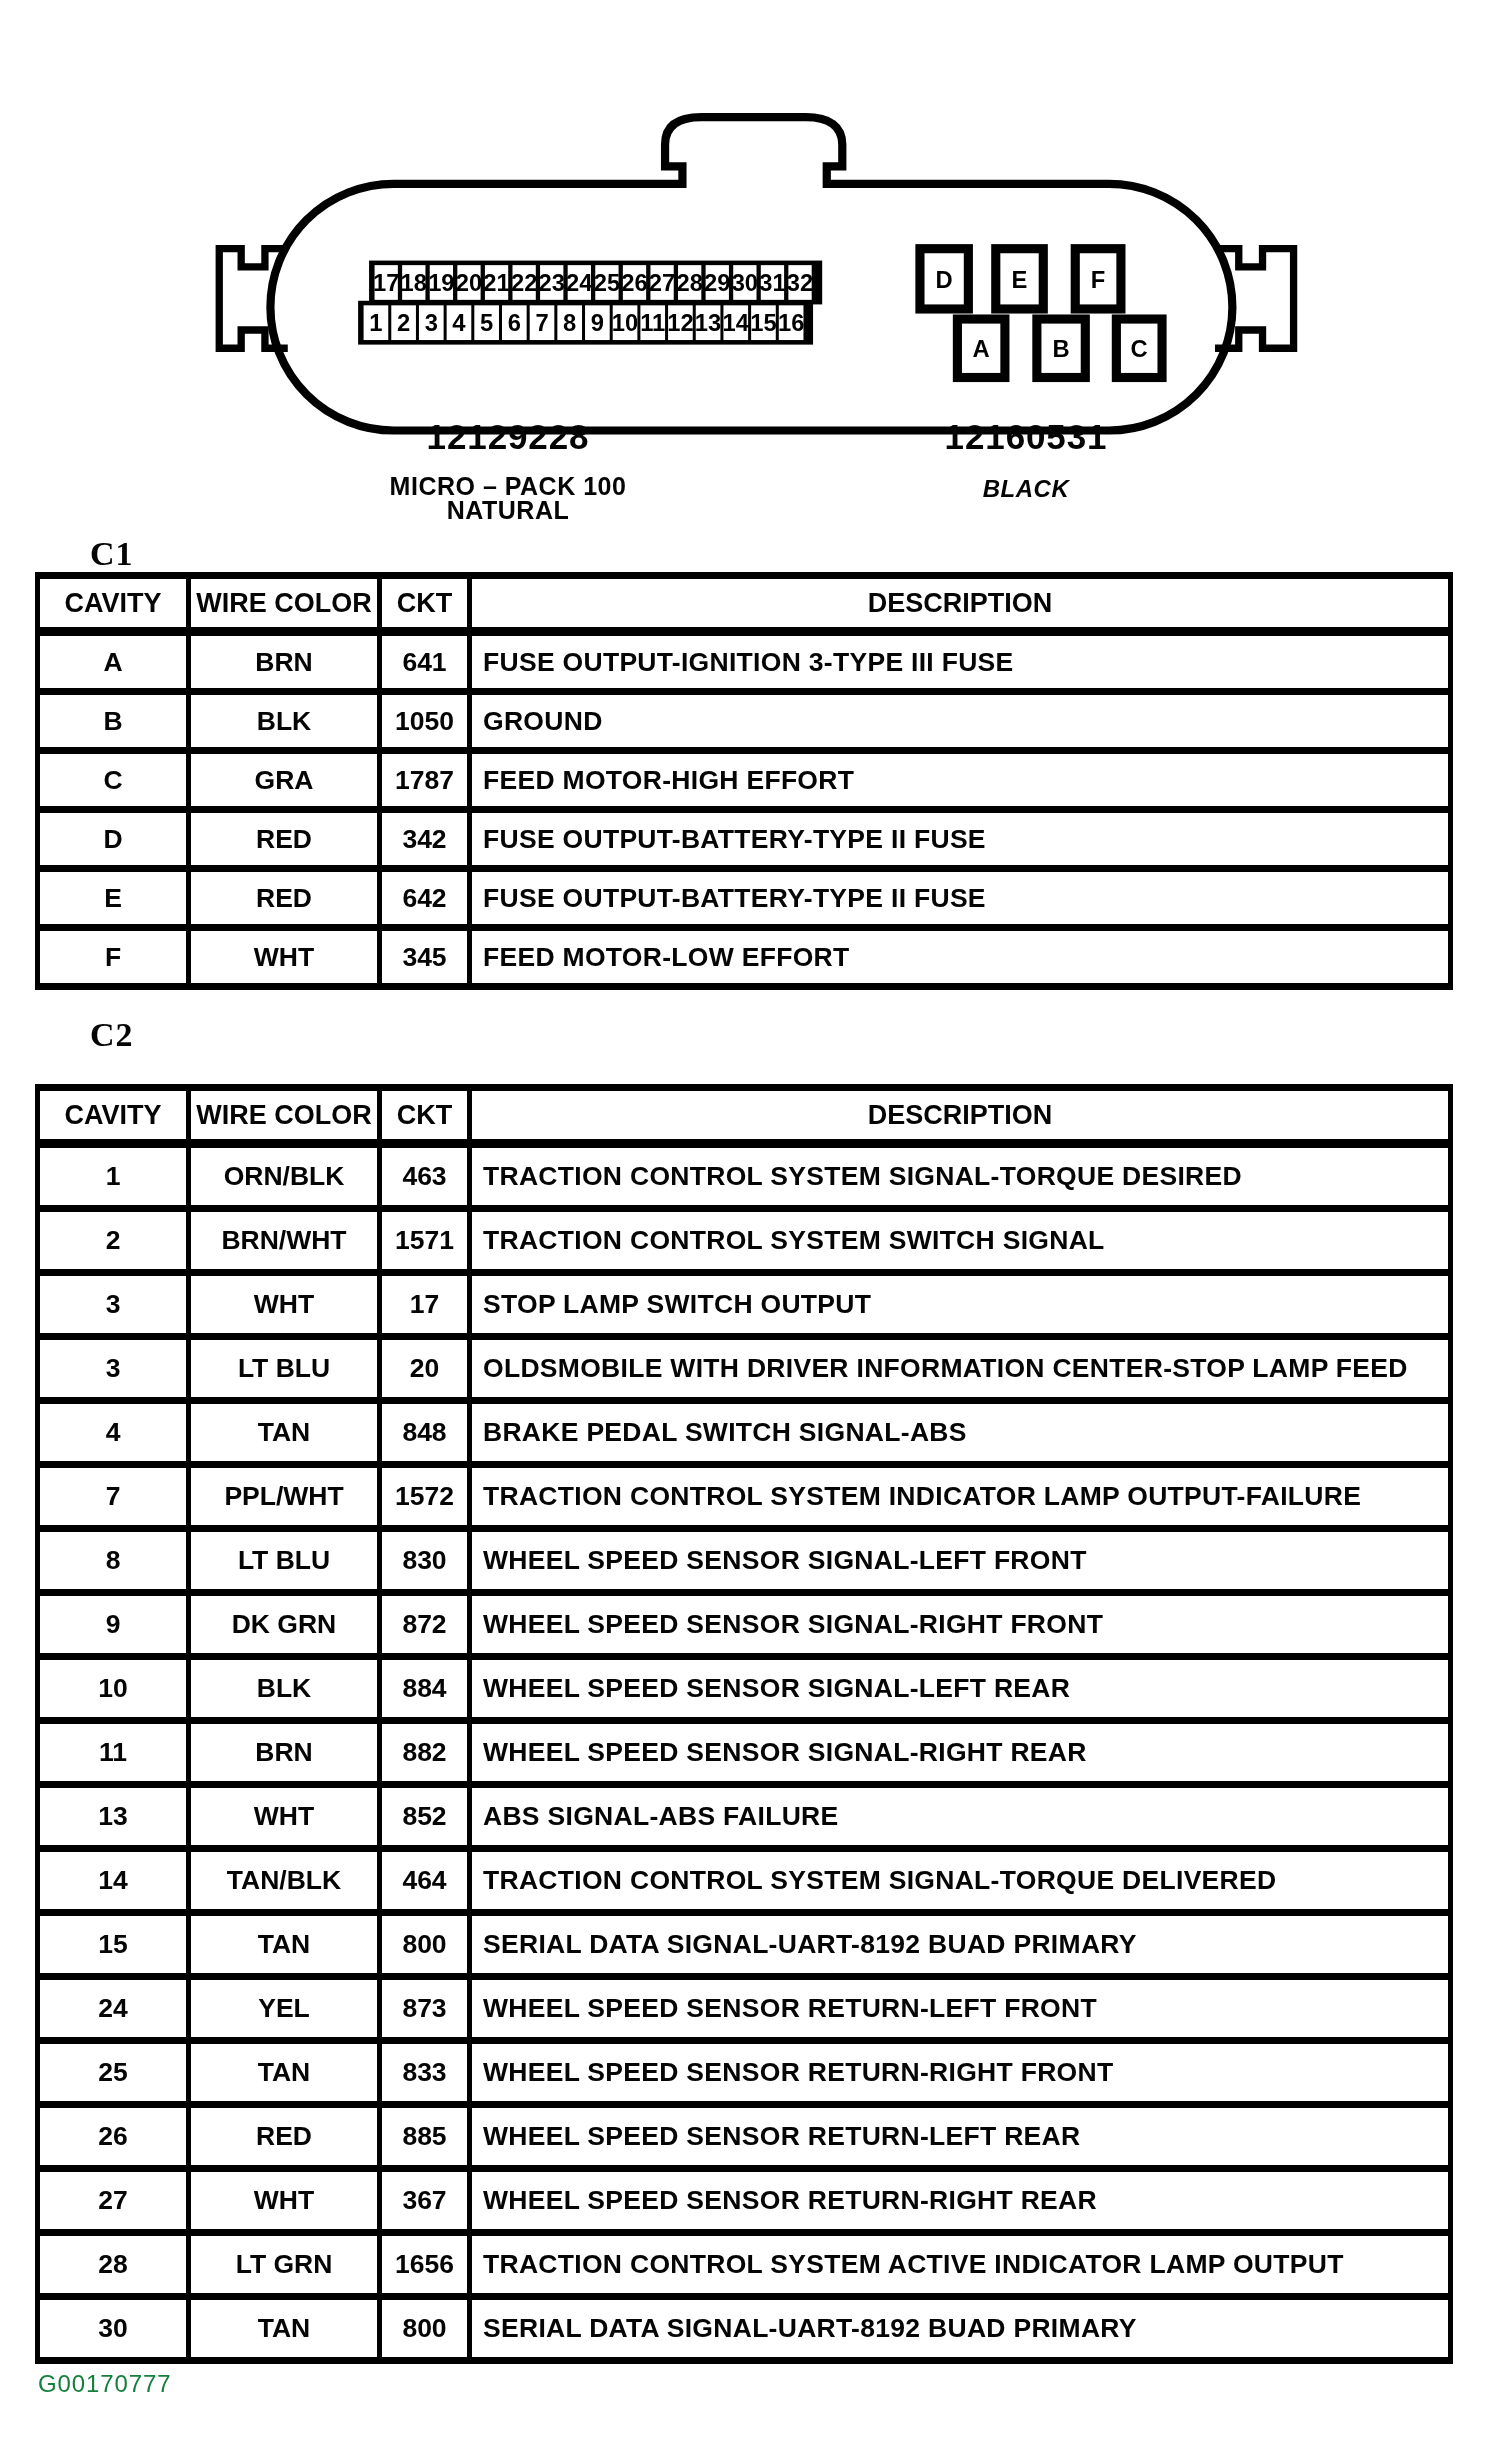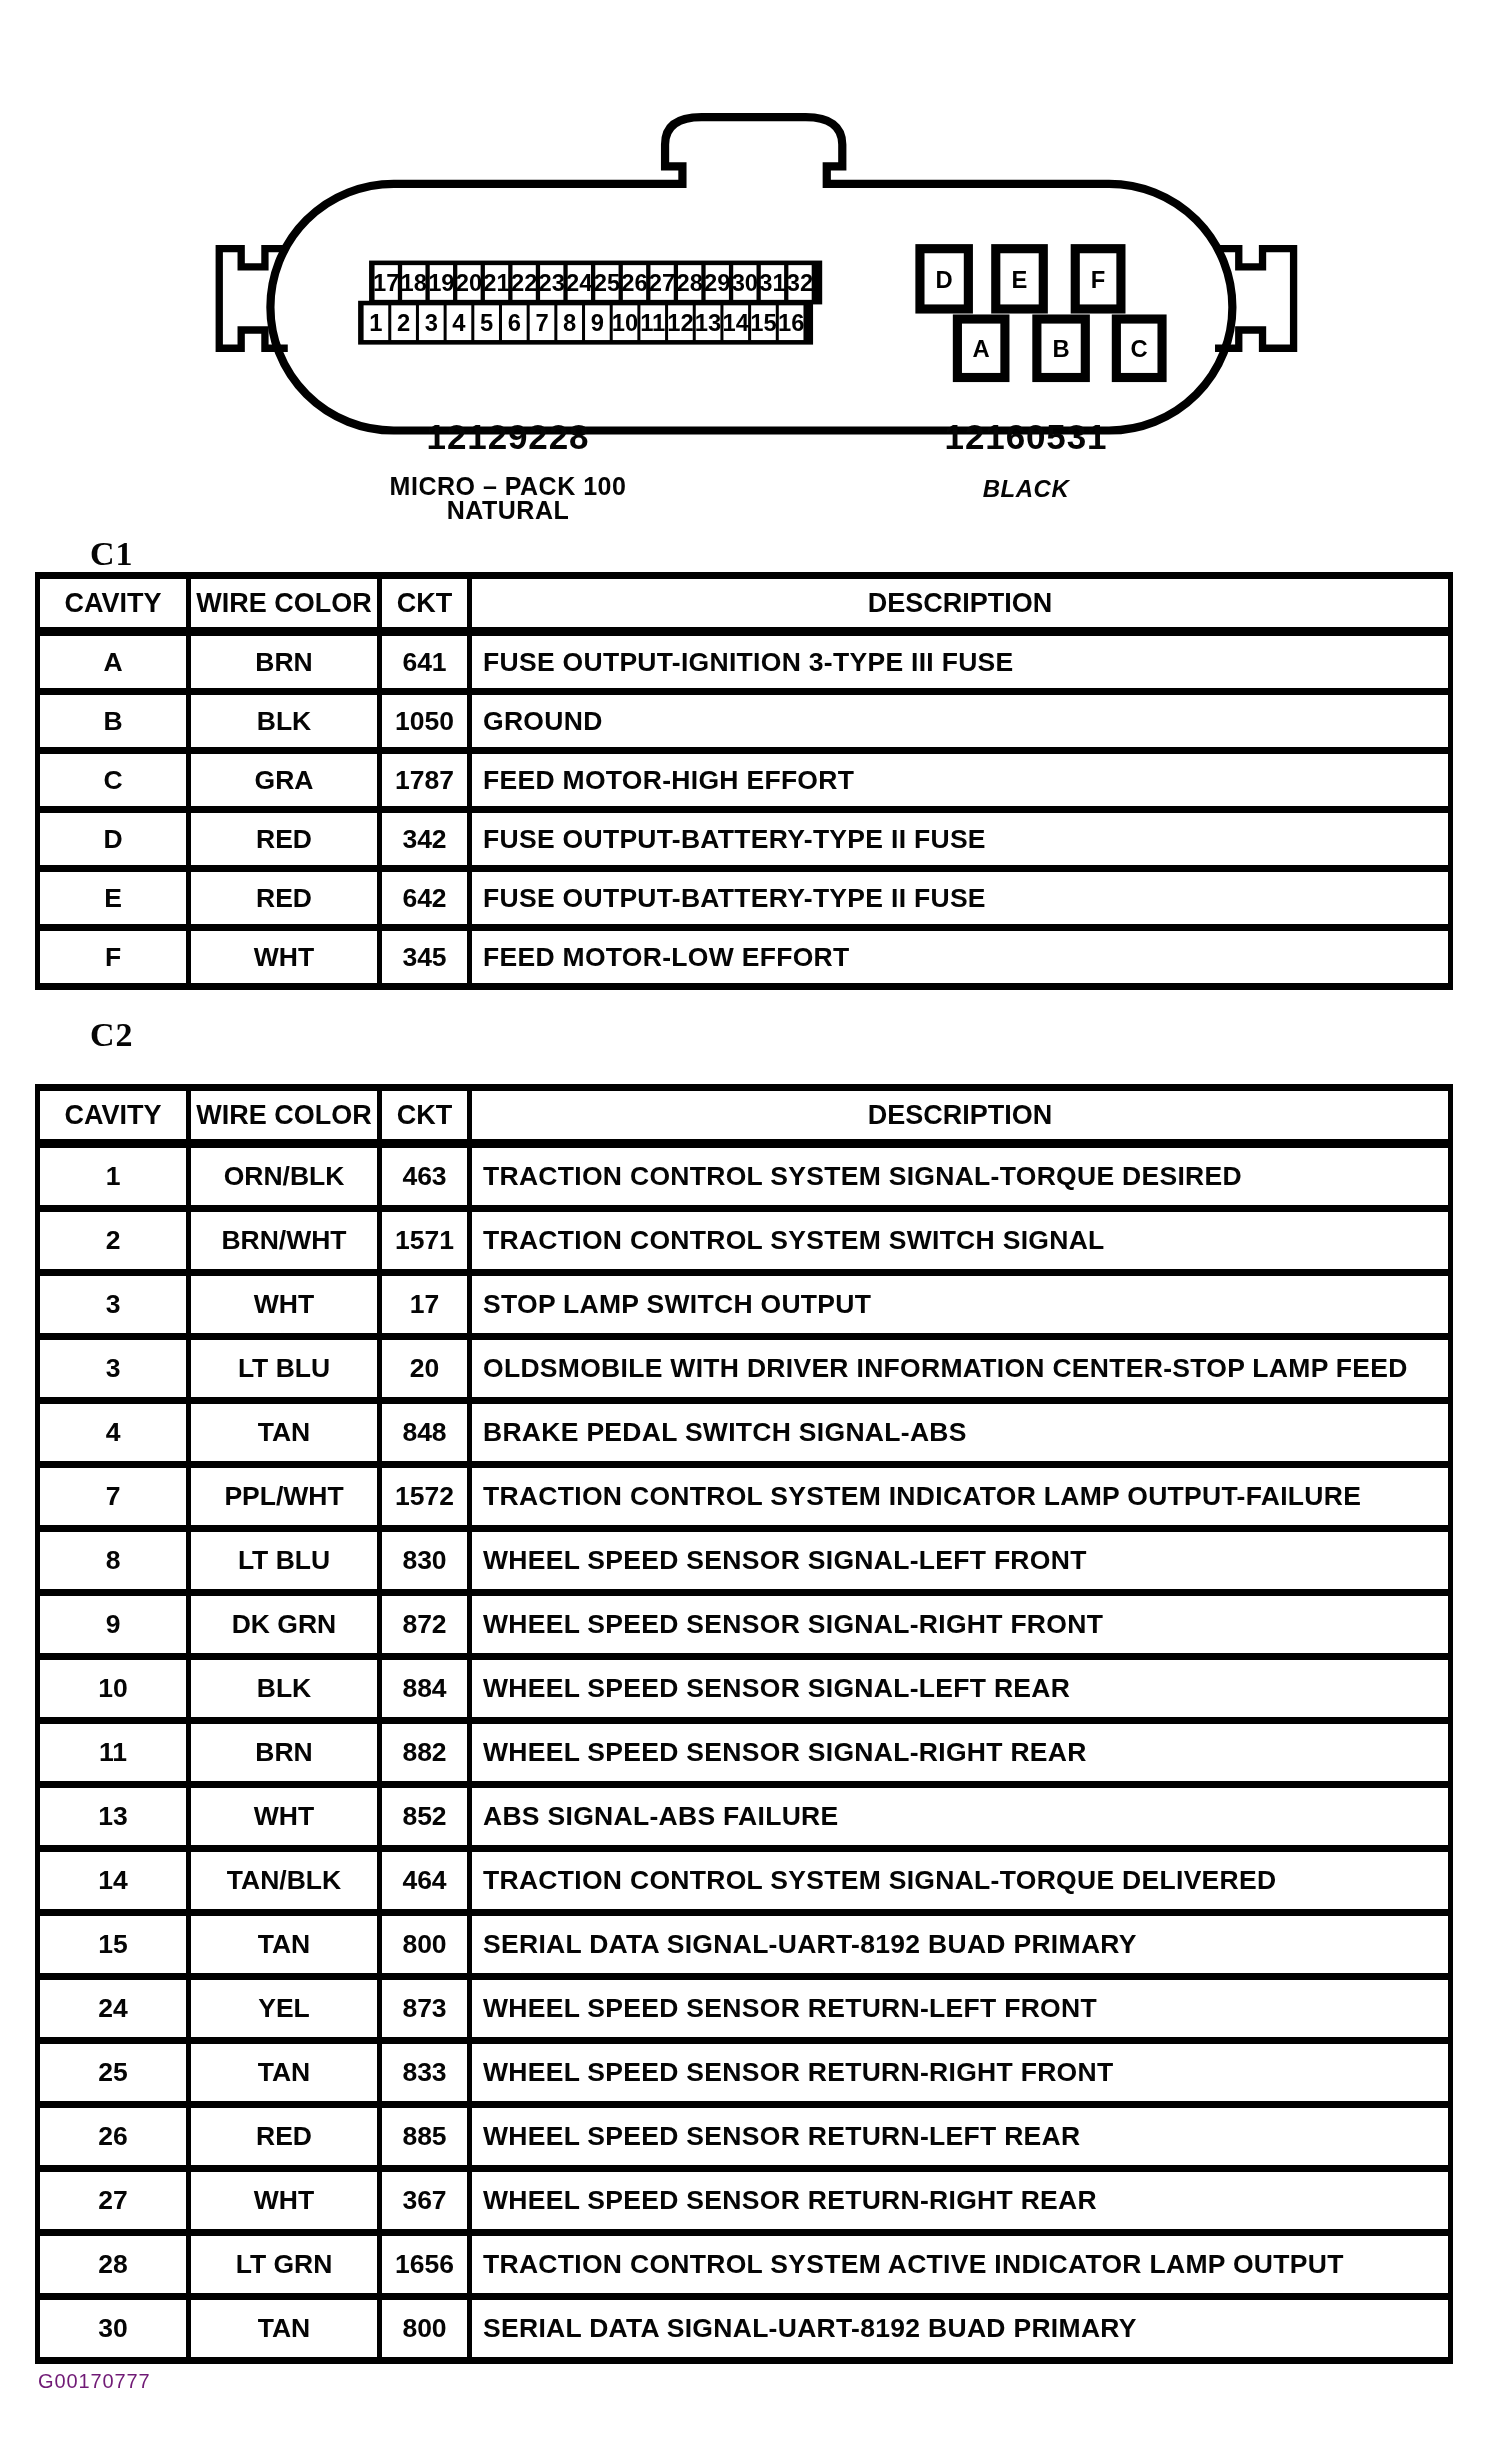--- a/index.html
+++ b/index.html
@@ -34,21 +34,21 @@
   #c2-table{left:35px;top:1084px;}
   table.pinout th, table.pinout td{
     border:5.5px solid #000;border-top-width:7.3px;border-bottom-width:7.3px;
     font-size:26.5px;font-weight:700;text-align:center;vertical-align:middle;
     padding:0 3.7px;overflow:hidden;white-space:nowrap;
   }
   table.pinout th{height:48px;font-size:27px;border-bottom-width:9px;}
   #c1-table td{height:52px;}
   #c2-table td{height:57px;}
   table.pinout td.col3{text-align:left;padding-left:11px;letter-spacing:0.3px;}
-  #figure-id{left:38px;top:2370px;font-size:20px;font-weight:400;letter-spacing:0.9px;color:#701a75;}
+  #figure-id{left:38px;top:2370px;font-size:24px;font-weight:400;letter-spacing:0.9px;color:#15803d;}
   svg text{font-family:"Liberation Sans", sans-serif;font-weight:700;}
 </style>
 </head>
 <body>
 
 <div id="page">
 
 
   <svg id="connector-svg" class="abs" viewBox="0 0 1631 560" xmlns="http://www.w3.org/2000/svg">
 

